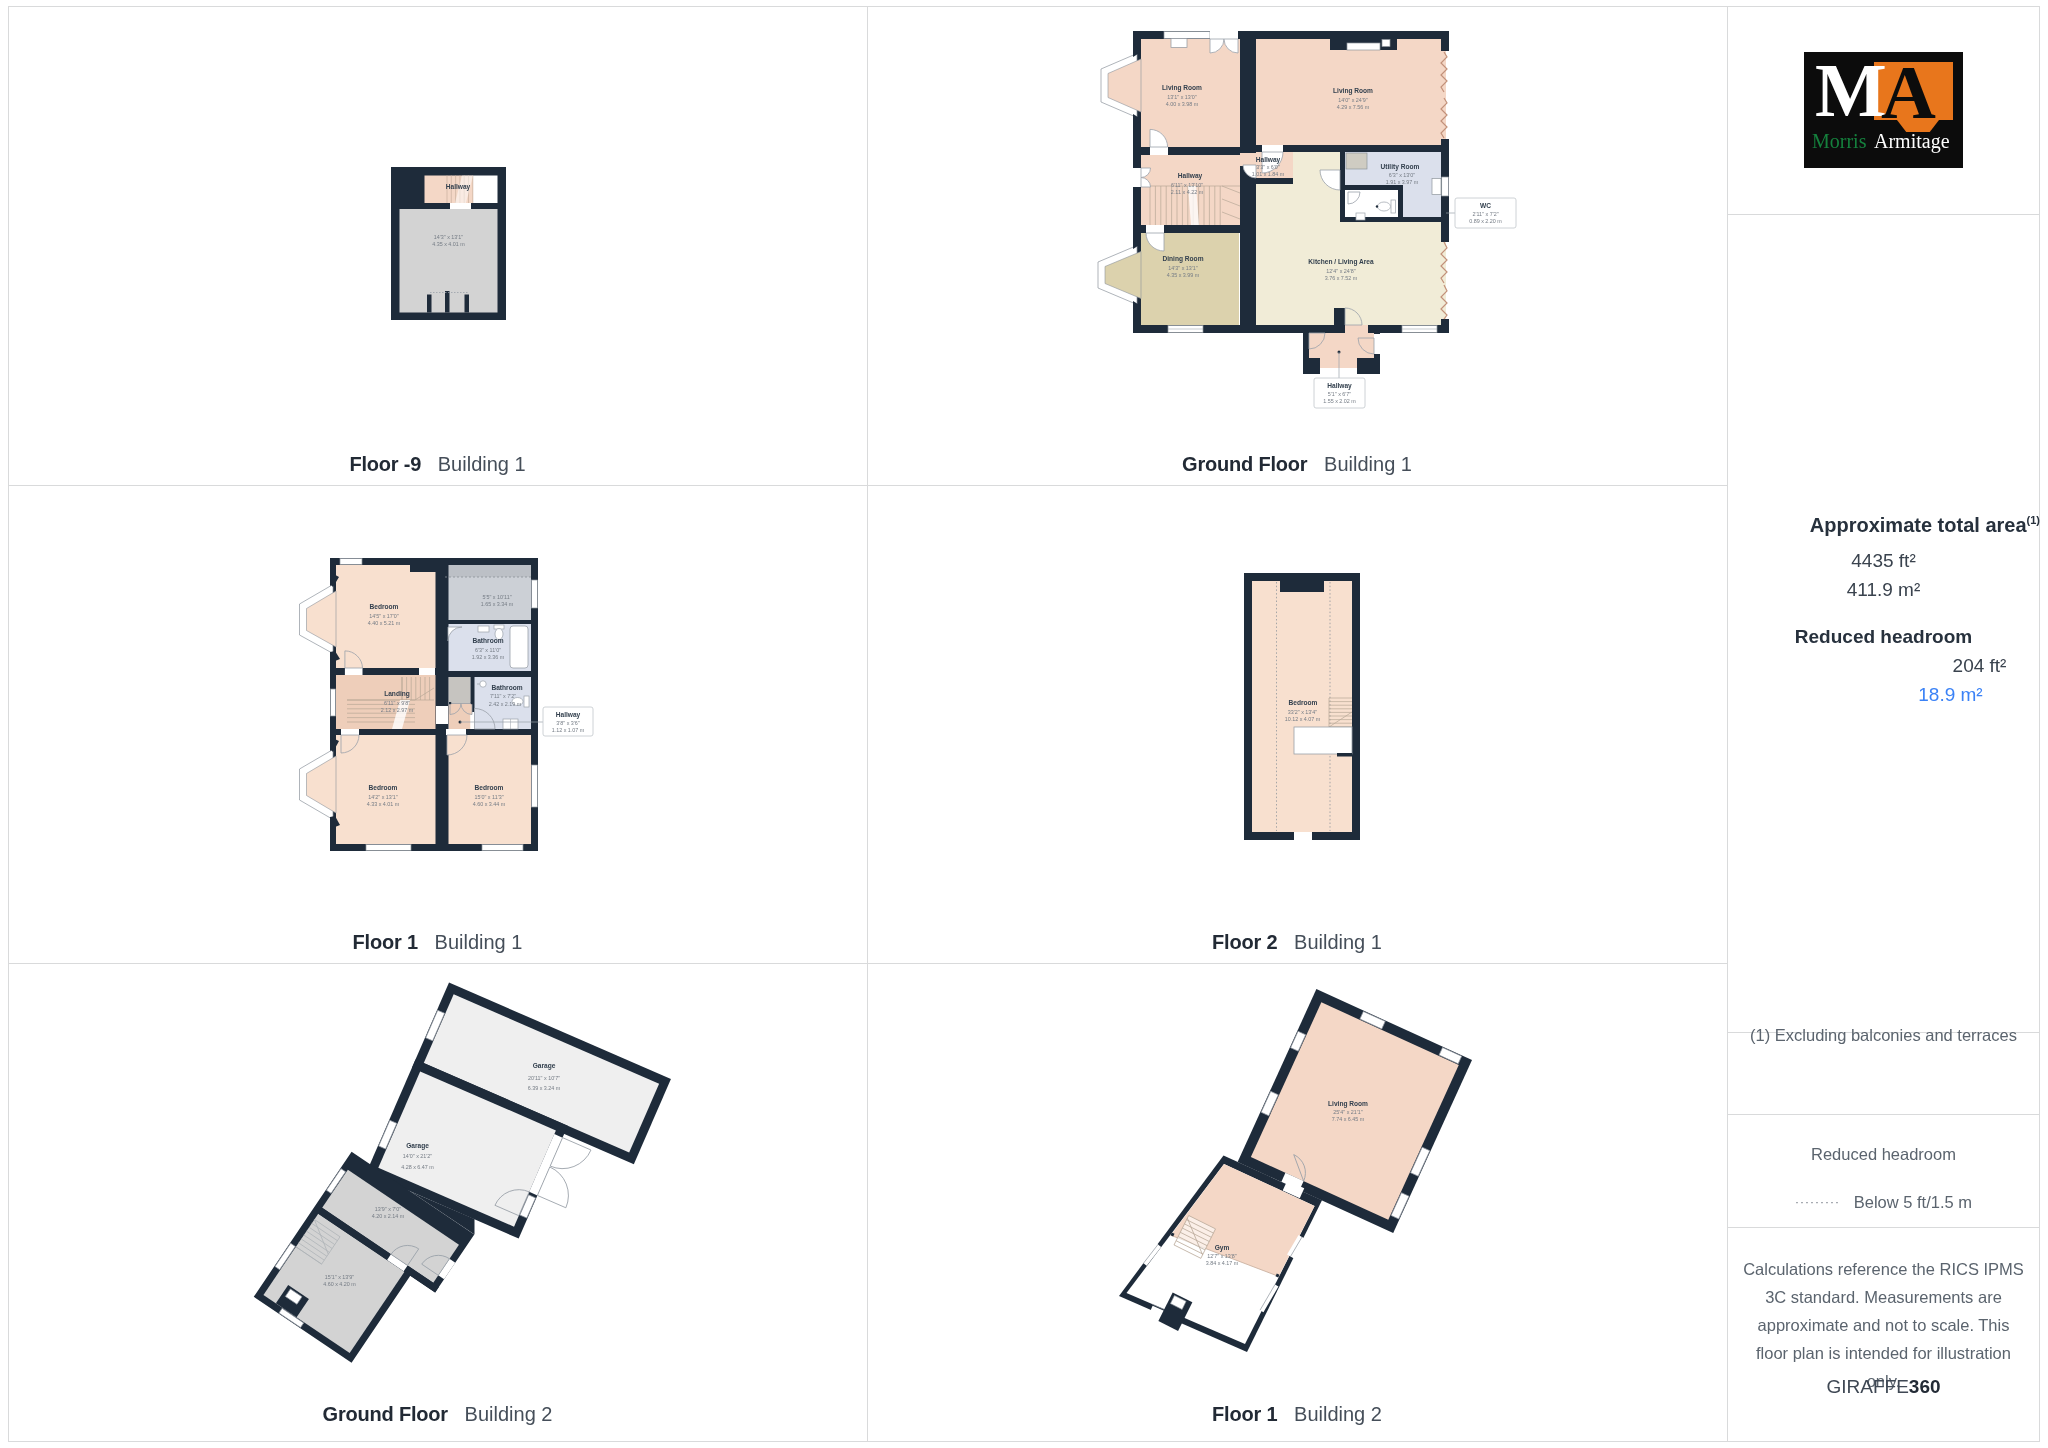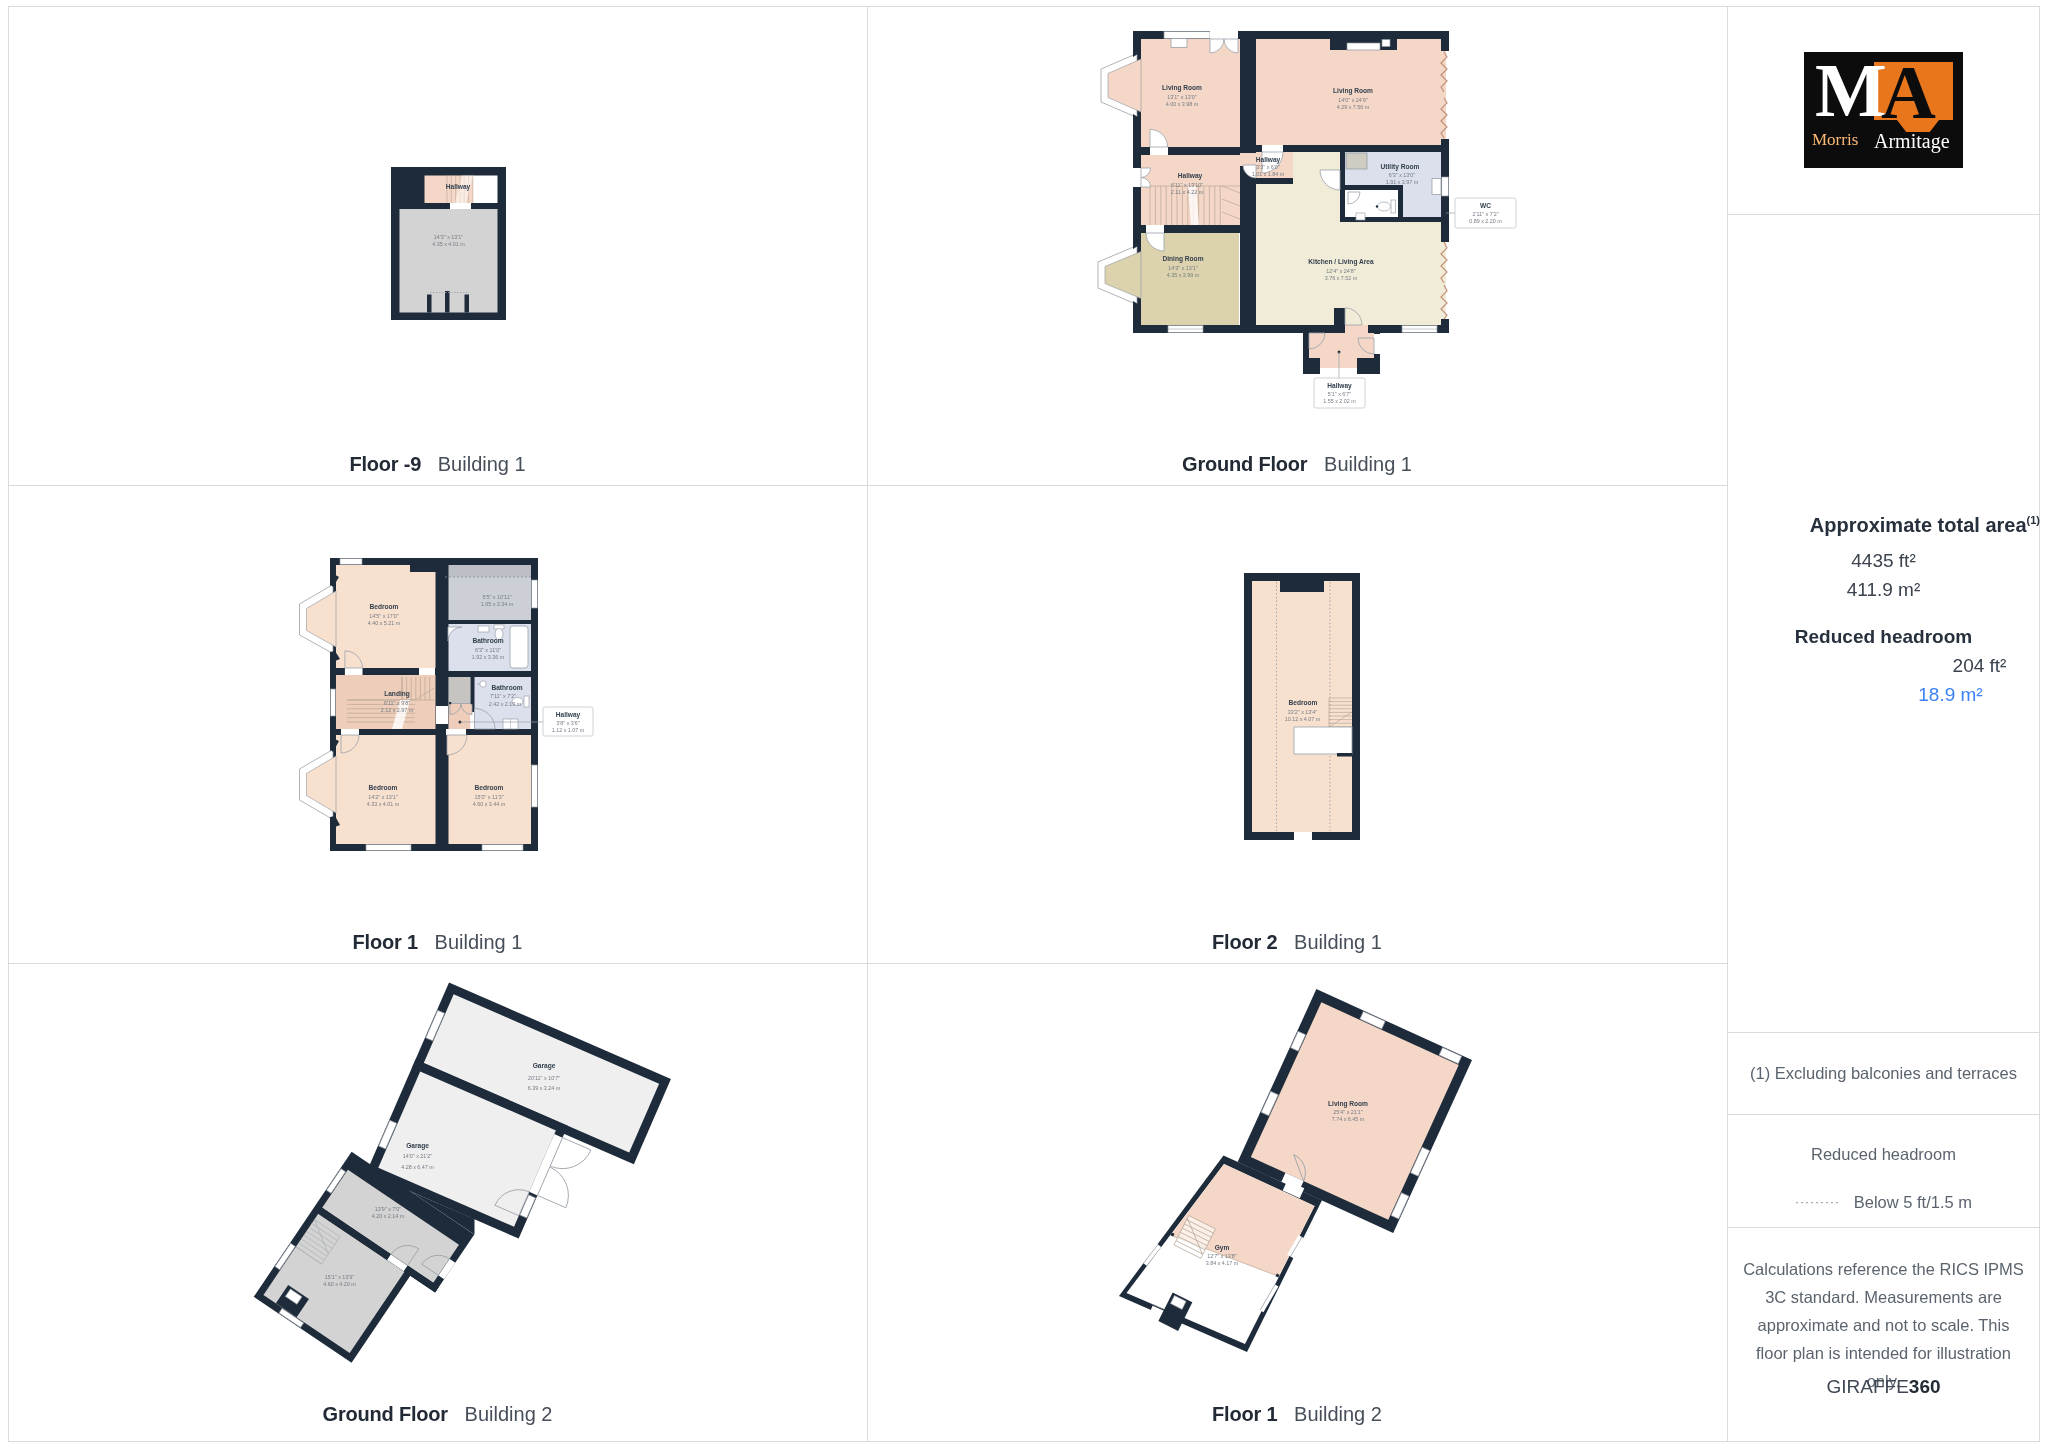--- a/index.html
+++ b/index.html
@@ -457,29 +457,29 @@
 <text x="1348" y="1105.5" class="rn">Living Room</text>
     <text x="1348" y="1114" class="dm">25'4" x 21'1"</text>
     <text x="1348" y="1121" class="dm">7.74 x 6.45 m</text>
 </svg>
 
 <div style="position:absolute;left:1804px;top:52px;width:159px;height:116px;background:#0c0c0c;font-family:'Liberation Serif',serif;">
   <div style="position:absolute;left:70px;top:10px;width:79px;height:58px;background:#e8761c;"></div>
   <div style="position:absolute;left:93px;top:68px;width:42px;height:12px;background:#e8761c;clip-path:polygon(0 0,100% 0,78% 100%,22% 100%);"></div>
   <div style="position:absolute;left:11px;top:0px;color:#fff;font-size:76px;font-weight:bold;line-height:1;">M</div>
   <div style="position:absolute;left:77px;top:2px;color:#0c0c0c;font-size:76px;font-weight:bold;line-height:1;">A</div>
-  <div style="position:absolute;left:8px;top:78px;color:#fdba74;font-size:17px;">Morris</div>
+  <div style="position:absolute;left:8px;top:78px;color:#15803d;font-size:20px;">Morris</div>
   <div style="position:absolute;left:70px;top:78px;color:#fff;font-size:20px;">Armitage</div>
 </div>
 <div class="gl" style="left:1727px;top:214px;width:313px;height:1px"></div>
 <div style="position:absolute;left:1727px;top:514px;width:313px;text-align:right;font-size:20px;font-weight:bold;color:#27313d;">Approximate total area<span style="font-size:11px;vertical-align:super;">(1)</span></div>
 <div style="position:absolute;left:1727px;top:550px;width:313px;text-align:center;font-size:19px;color:#3a434e;">4435 ft²</div>
 <div style="position:absolute;left:1727px;top:579px;width:313px;text-align:center;font-size:19px;color:#3a434e;">411.9 m²</div>
 <div style="position:absolute;left:1727px;top:626px;width:313px;text-align:center;font-size:19px;font-weight:bold;color:#27313d;">Reduced headroom</div>
 <div style="position:absolute;left:1823px;top:655px;width:313px;text-align:center;font-size:19px;color:#3a434e;">204 ft²</div>
 <div style="position:absolute;left:1727px;top:684px;width:355px;text-align:center;font-size:19px;color:#3b82f6;padding-left:46px;">18.9 m²</div>
 <div class="gl" style="left:1727px;top:1032px;width:313px;height:1px"></div>
-<div style="position:absolute;left:1727px;top:1064px;width:313px;text-align:center;font-size:16.5px;color:#5b646e;">(1) Excluding balconies and terraces</div>
+<div style="position:absolute;left:1727px;top:1026px;width:313px;text-align:center;font-size:16.5px;color:#5b646e;">(1) Excluding balconies and terraces</div>
 <div class="gl" style="left:1727px;top:1114px;width:313px;height:1px"></div>
 <div style="position:absolute;left:1727px;top:1145px;width:313px;text-align:center;font-size:16.5px;color:#5b646e;">Reduced headroom</div>
 <div style="position:absolute;left:1727px;top:1176px;width:313px;text-align:center;font-size:16.5px;color:#5b646e;margin-top:17px;"><span style="letter-spacing:1px;color:#6b737d;font-size:12px;vertical-align:2px;">·········</span>&nbsp;&nbsp; Below 5 ft/1.5 m</div>
 <div class="gl" style="left:1727px;top:1227px;width:313px;height:1px"></div>
 <div style="position:absolute;left:1727px;top:1255px;width:313px;text-align:center;font-size:16.5px;line-height:28px;color:#5b646e;">Calculations reference the RICS IPMS<br>3C standard. Measurements are<br>approximate and not to scale. This<br>floor plan is intended for illustration<br>only.</div>
 <div style="position:absolute;left:1727px;top:1376px;width:313px;text-align:center;font-size:19px;color:#3f4854;">GIRAFFE<b style="color:#232b36;">360</b></div>
 </body></html>

